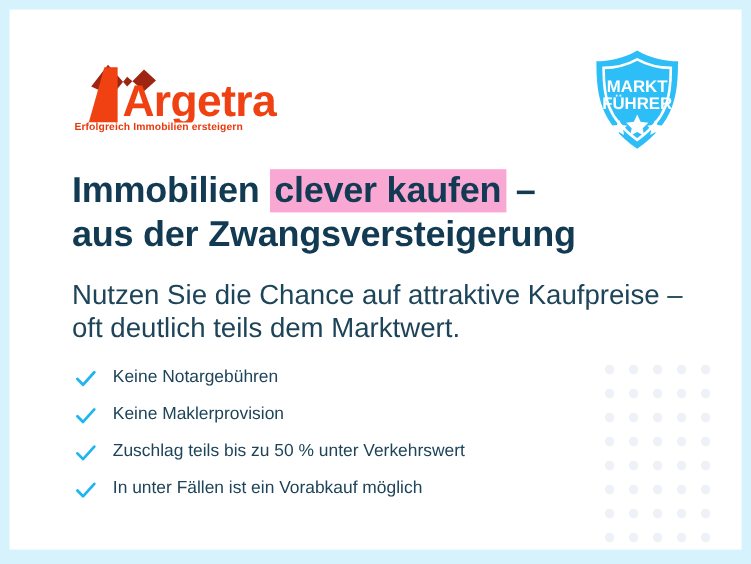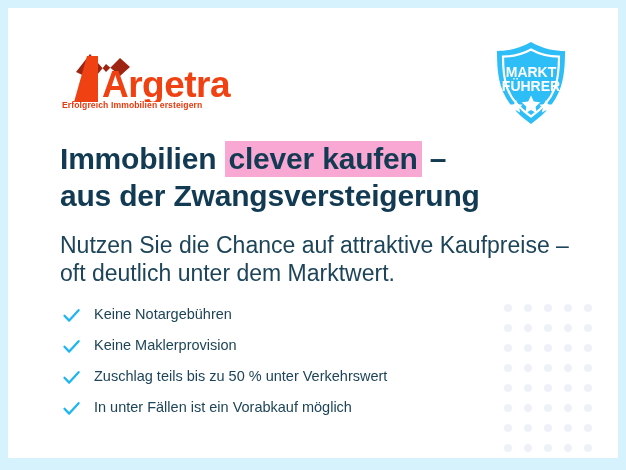--- a/index.html
+++ b/index.html
@@ -224,21 +224,21 @@
       </svg>
     </div>
 
     <h1 class="headline">
       <span>Immobilien </span><span class="hl">clever kaufen</span><span> –</span>
       <span class="line2">aus der Zwangsversteigerung</span>
     </h1>
 
     <p class="subheadline">
       <span>Nutzen Sie die Chance auf attraktive Kaufpreise –</span><br>
-      <span>oft deutlich unter dem Marktwert.</span>
+      <span>oft deutlich teils dem Marktwert.</span>
     </p>
 
     <ul class="benefits" id="benefits-list">
         <li class="benefit">
           <svg class="check-icon" viewBox="0 0 19 19">
             <path d="M2.5 9.8 L7.2 14.6 L16.6 4.2" fill="none" stroke="#1fb6f0" stroke-width="2.3" stroke-linecap="round" stroke-linejoin="round"></path>
           </svg>
           <span class="benefit-label">Keine Notargebühren</span>
         </li>
         <li class="benefit">

